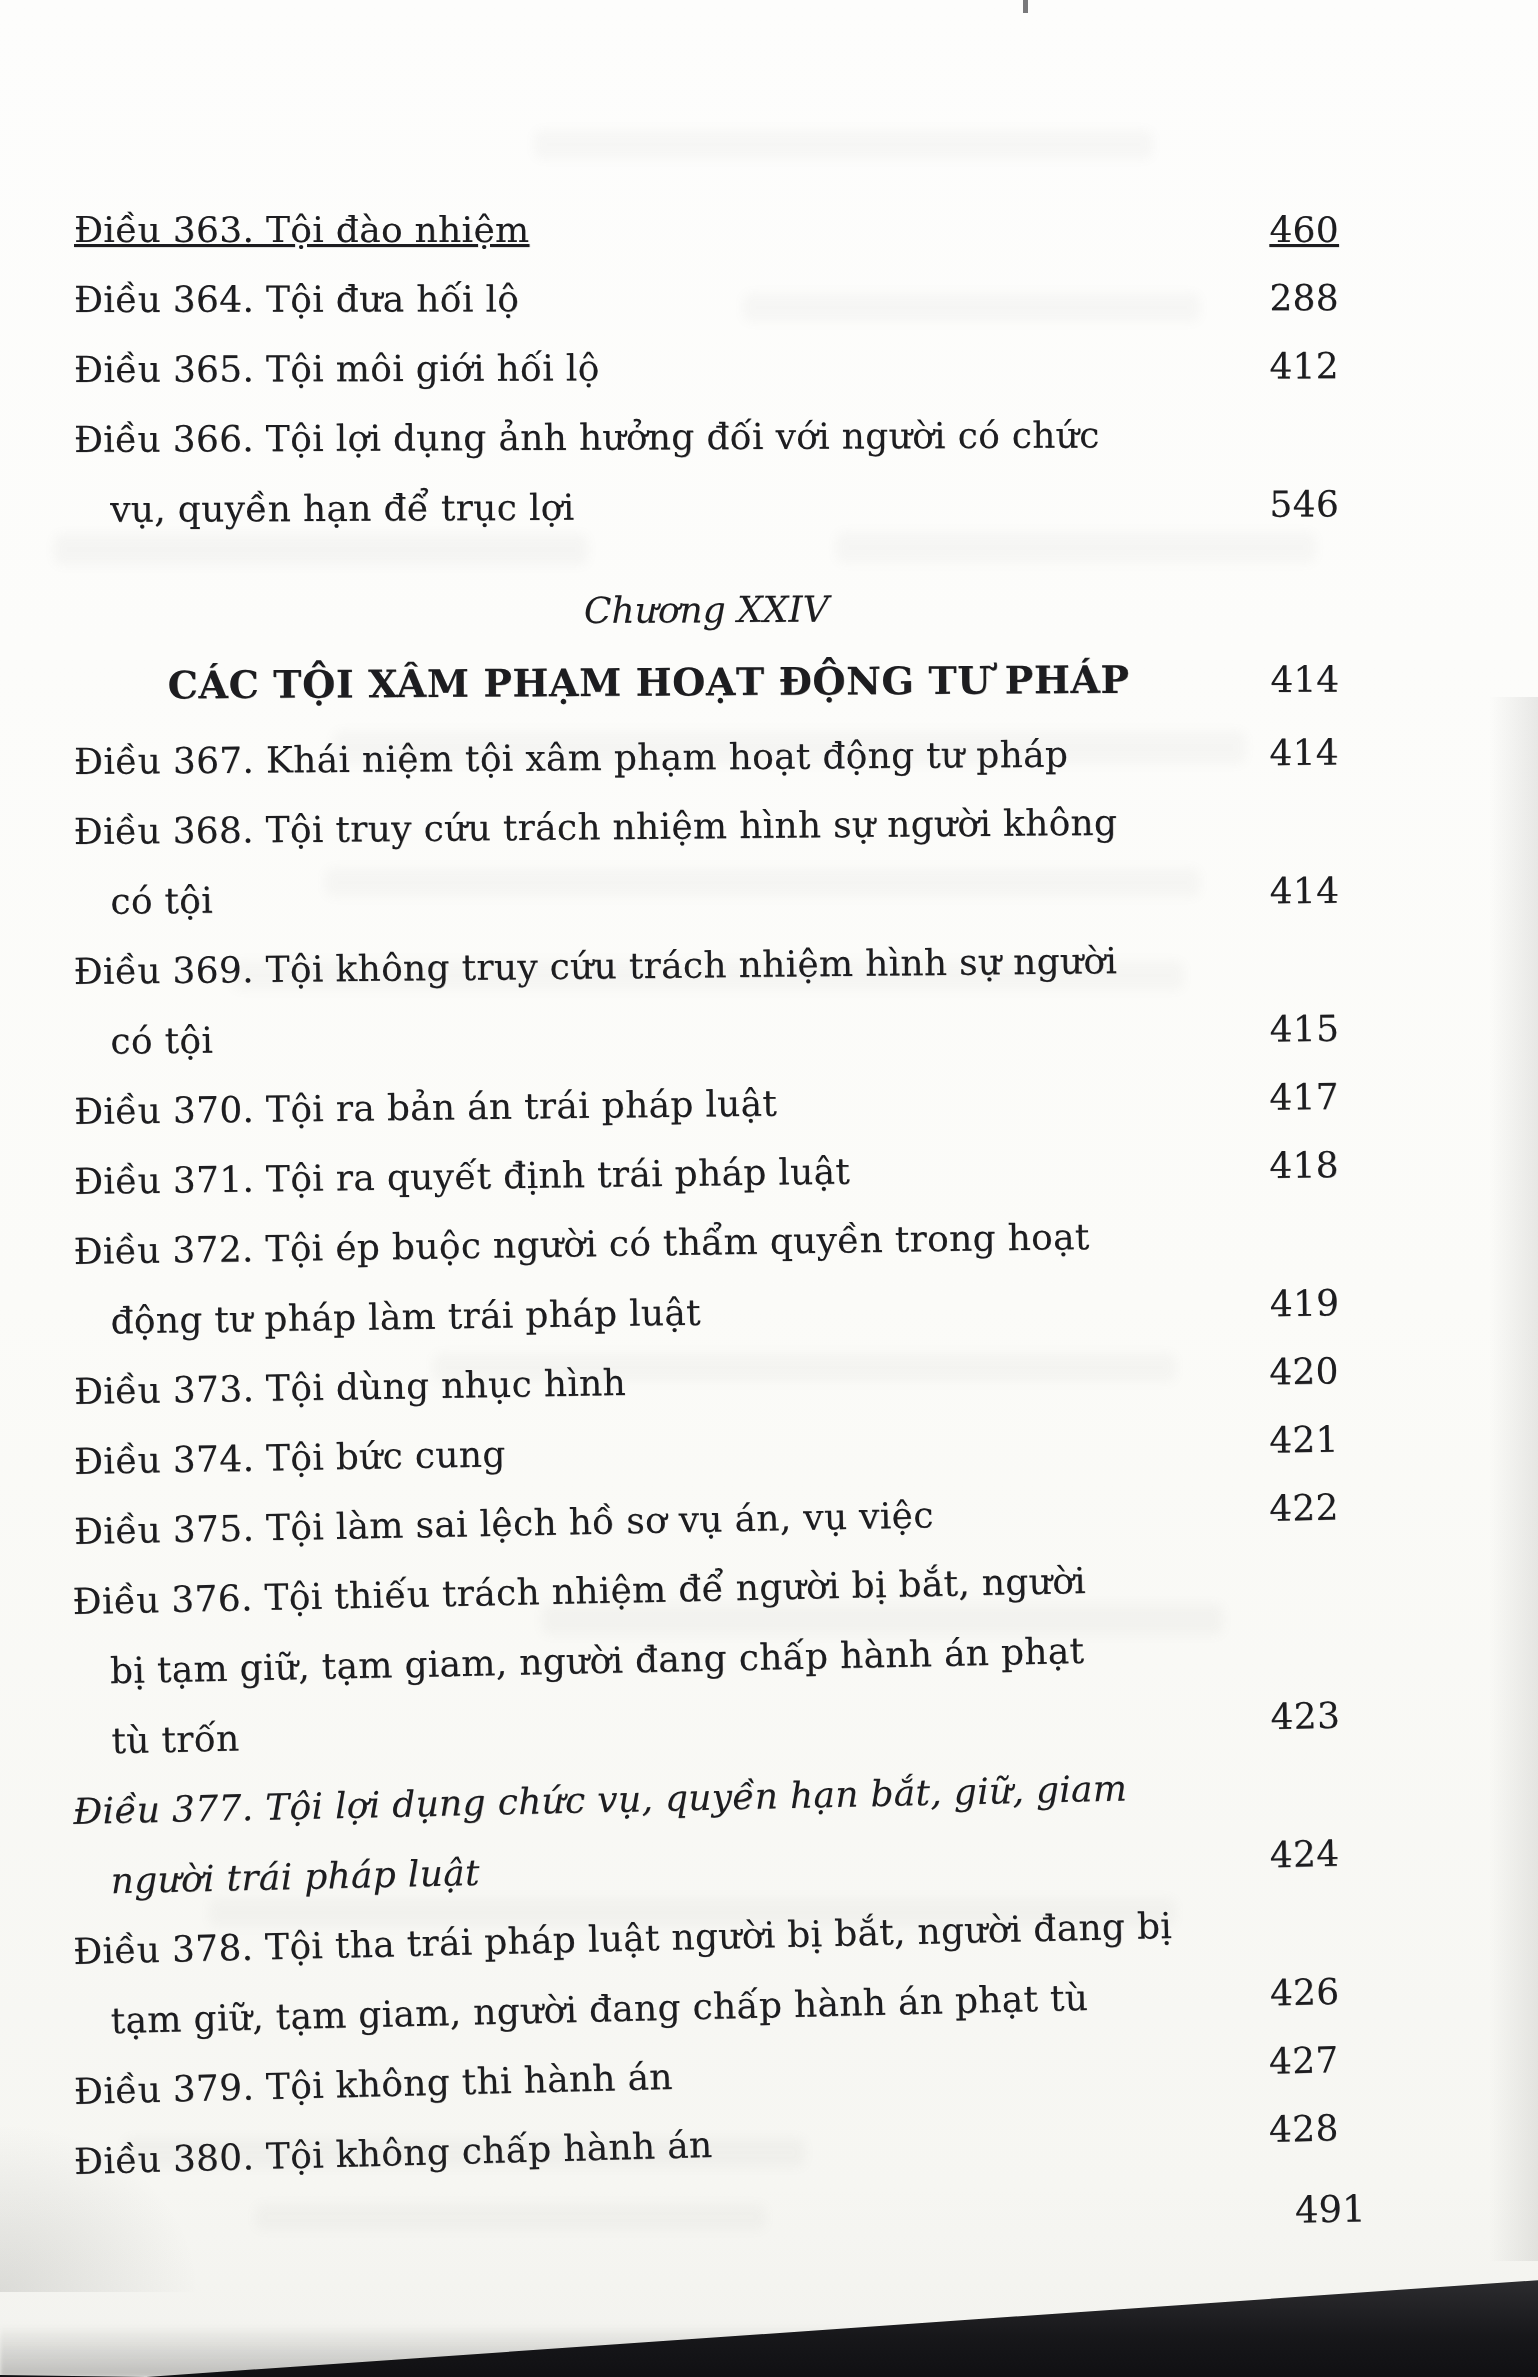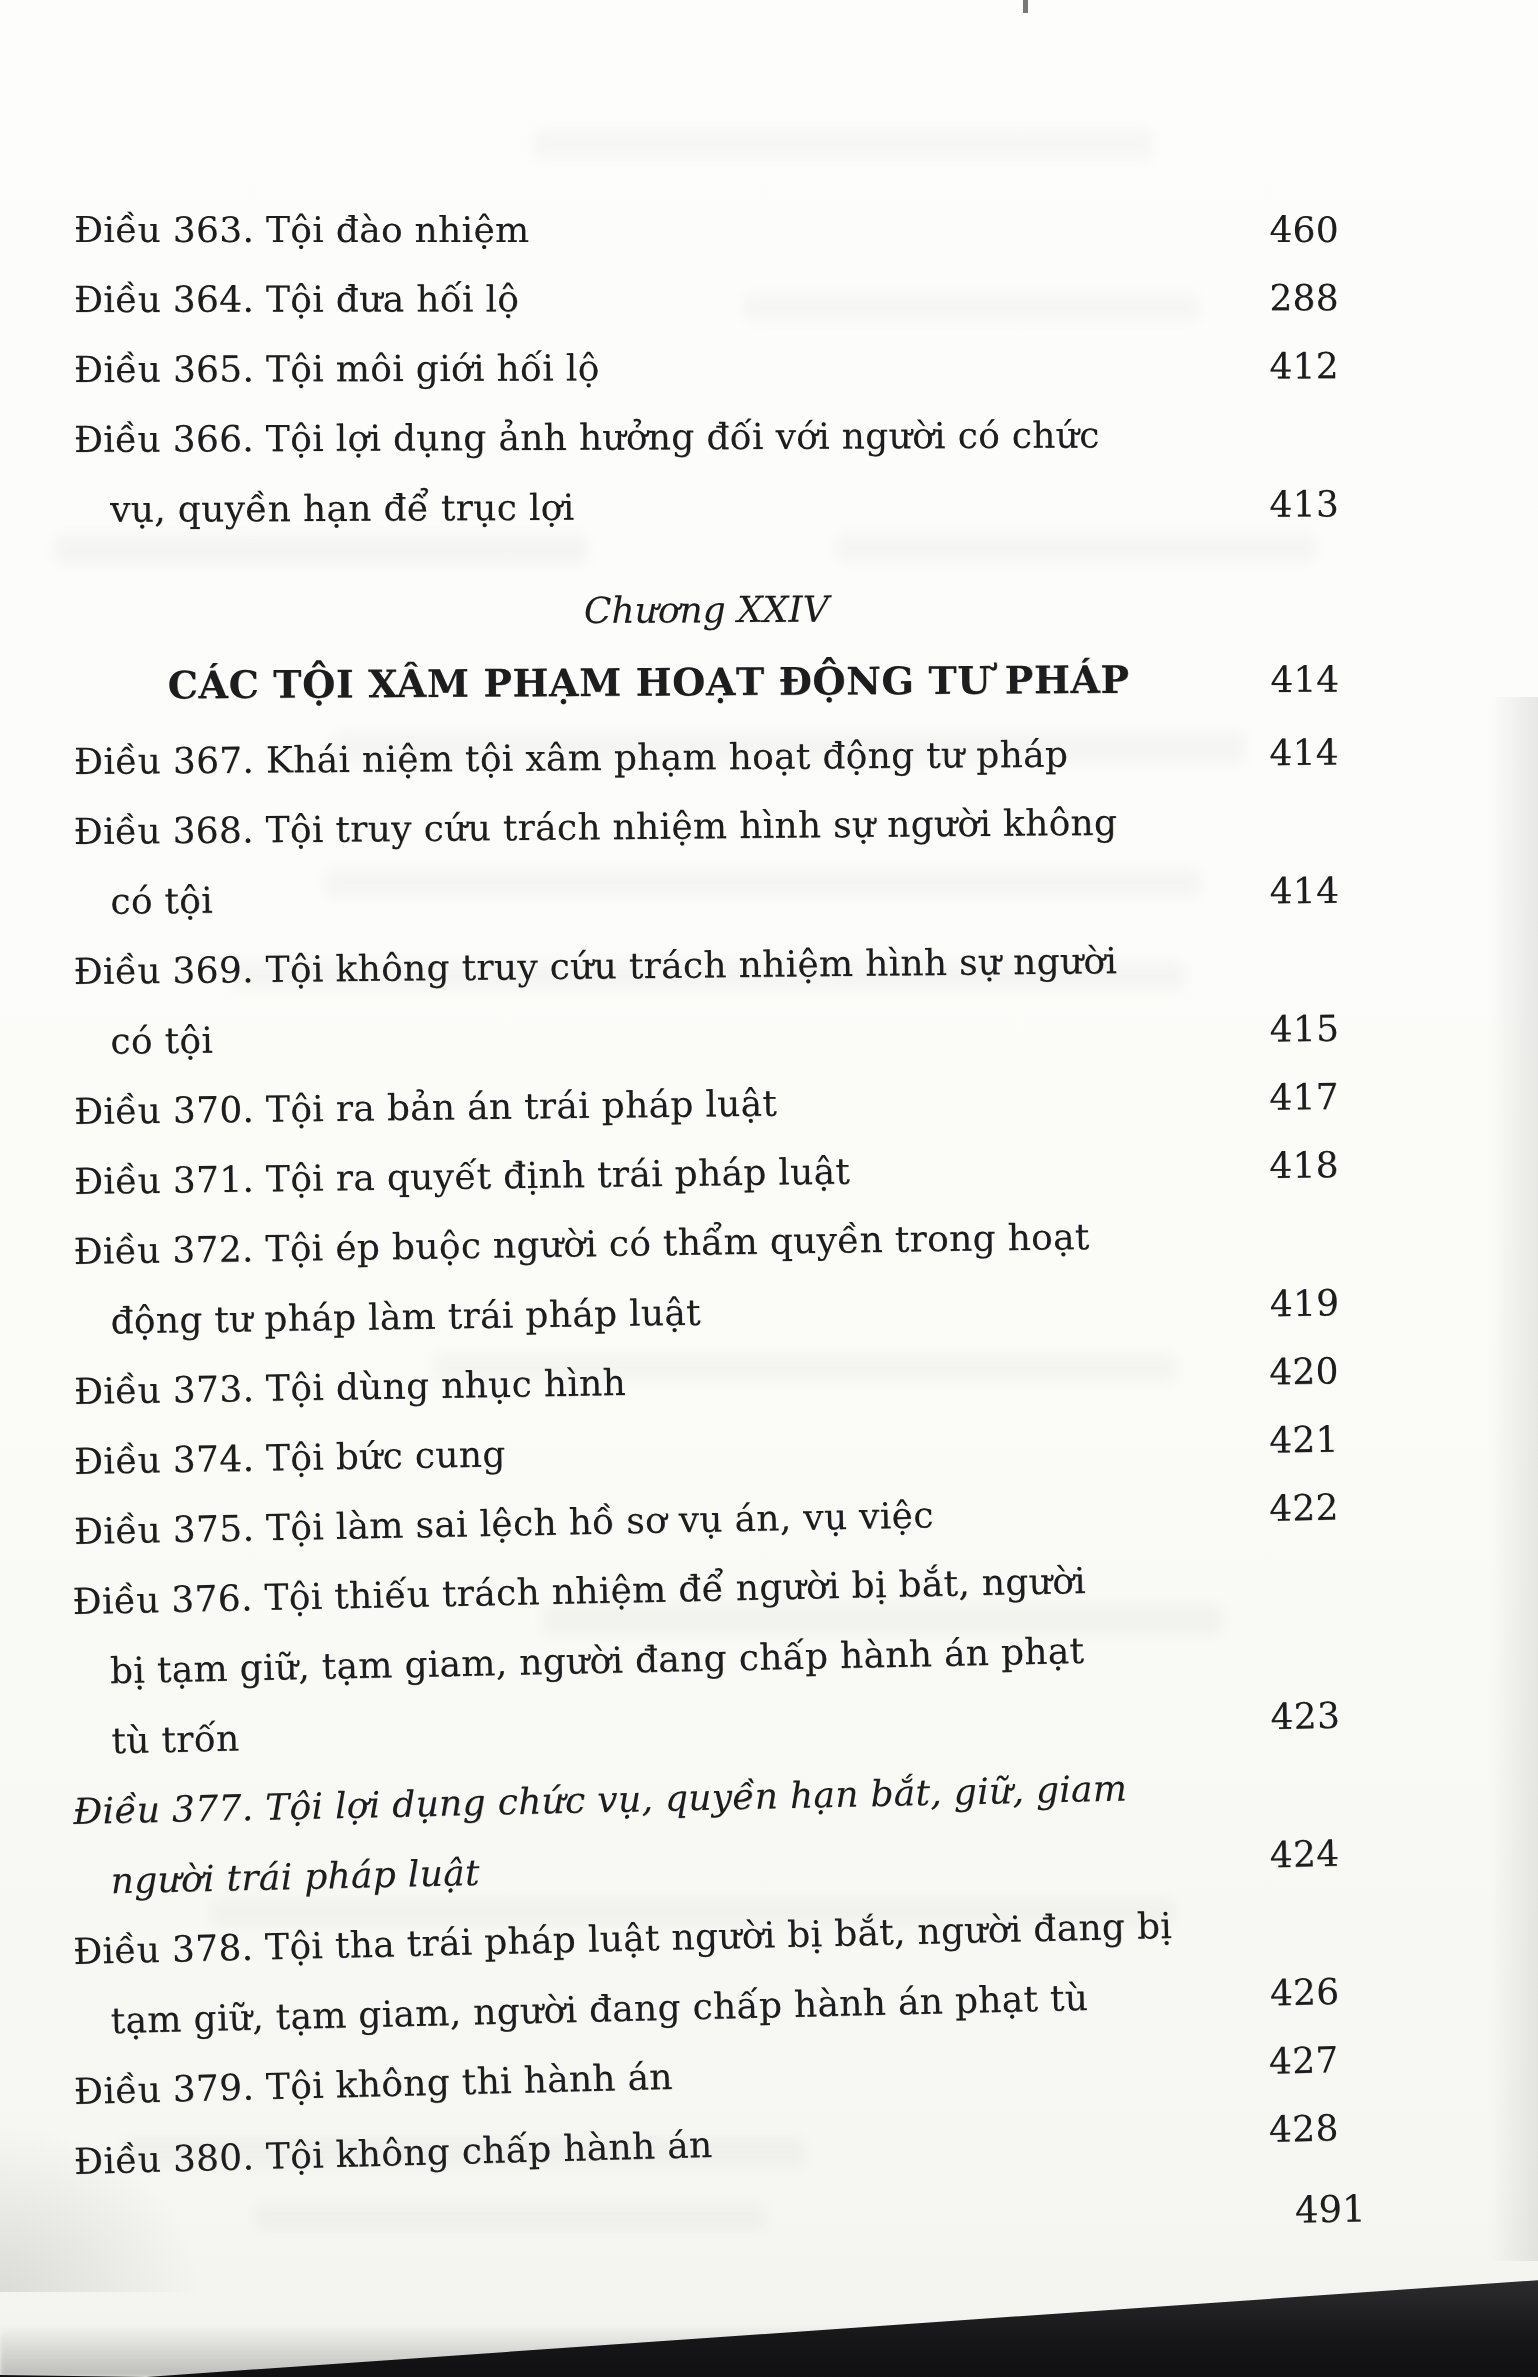--- a/index.html
+++ b/index.html
@@ -59,21 +59,21 @@
   <div class="ghost" style="left:325px;top:868px;width:875px;height:29px;opacity:.05;"></div>
   <div class="ghost" style="left:232px;top:961px;width:952px;height:29px;opacity:.05;"></div>
   <div class="ghost" style="left:433px;top:1353px;width:743px;height:29px;opacity:.05;"></div>
   <div class="ghost" style="left:542px;top:1604px;width:681px;height:31px;opacity:.06;"></div>
   <div class="ghost" style="left:209px;top:1898px;width:967px;height:29px;opacity:.05;"></div>
   <div class="ghost" style="left:124px;top:2138px;width:681px;height:29px;opacity:.06;"></div>
   <div class="ghost" style="left:255px;top:2204px;width:511px;height:26px;opacity:.05;"></div>
 
   <div class="toc">
     <div id="toc-before">
-        <div class="entry tilt" style="transform: rotate(0deg);">
+        <div class="entry tilt" style="transform: rotate(0deg); text-decoration: underline;">
           <div class="line">
             <span class="t">Điều 363. Tội đào nhiệm</span>
             <span class="num">460</span>
           </div>
         </div>
         <div class="entry tilt" style="transform: rotate(-0.085deg);">
           <div class="line">
             <span class="t">Điều 364. Tội đưa hối lộ</span>
             <span class="num">288</span>
           </div>
@@ -84,21 +84,21 @@
             <span class="num">412</span>
           </div>
         </div>
         <div class="entry tilt" style="transform: rotate(-0.255deg);">
           <div class="line">
             <span class="t">Điều 366. Tội lợi dụng ảnh hưởng đối với người có chức</span>
             <span class="num"></span>
           </div>
           <div class="line cont">
             <span class="t">vụ, quyền hạn để trục lợi</span>
-            <span class="num">413</span>
+            <span class="num">546</span>
           </div>
         </div>
       </div>
 
     <div class="chapter tilt" style="transform: rotate(-0.34deg);">
       <div class="chapter-label">Chương XXIV</div>
       <div class="chapter-title-line">
         <span class="chapter-title">CÁC TỘI XÂM PHẠM HOẠT ĐỘNG TƯ PHÁP</span>
         <span class="num">414</span>
       </div>

